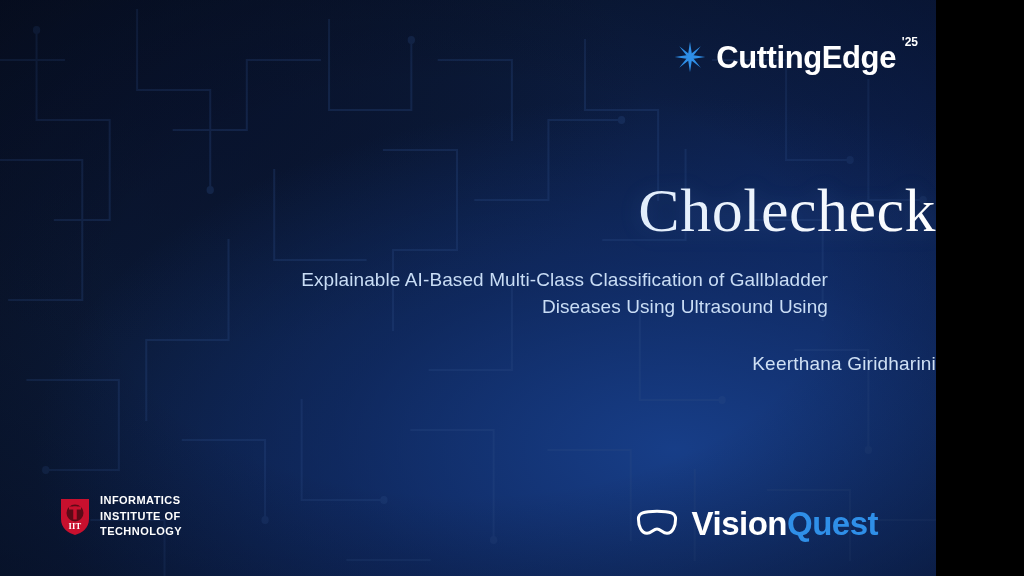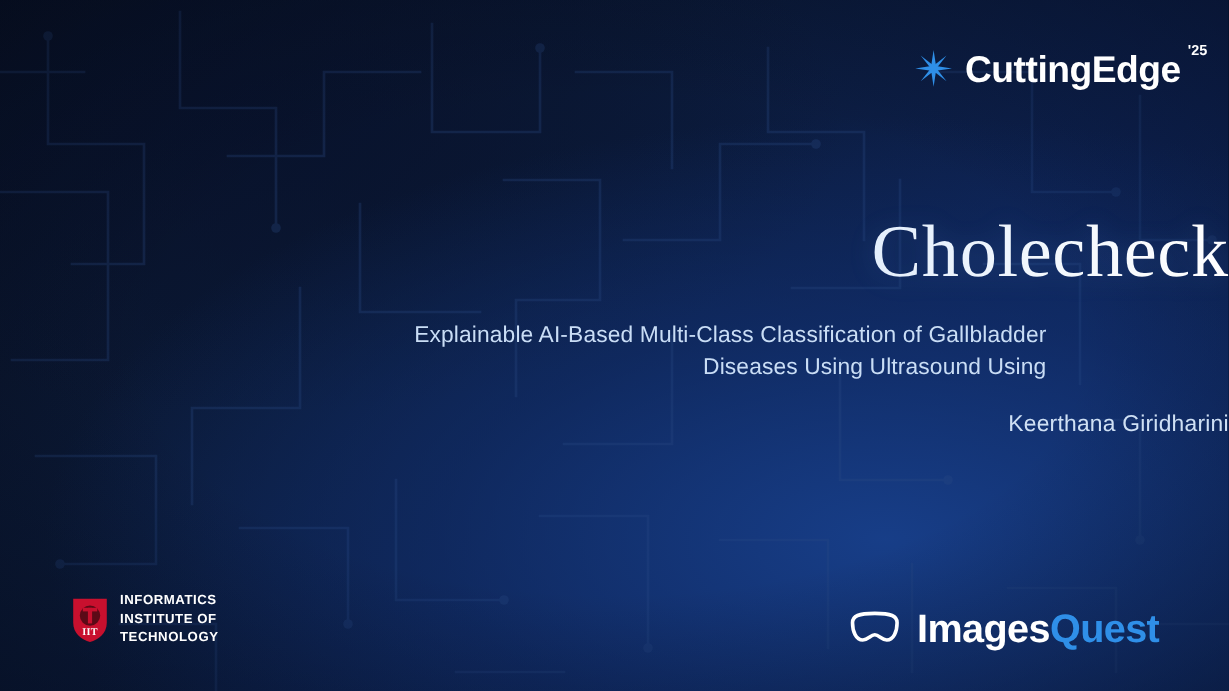--- a/index.html
+++ b/index.html
@@ -2,21 +2,21 @@
 <html><head>
 <meta charset="utf-8">
 <style>
   html, body {
     margin: 0;
     padding: 0;
     background: #000;
   }
   .slide {
     position: relative;
-    width: 1024px;
+    width: 936px;
     height: 576px;
     overflow: hidden;
     font-family: "Liberation Sans", sans-serif;
     background:
       radial-gradient(ellipse 95% 85% at 72% 78%, rgba(24,64,140,0.92) 0%, rgba(18,50,116,0.55) 38%, rgba(10,26,64,0.0) 72%),
       radial-gradient(ellipse 70% 60% at 20% 18%, rgba(8,18,44,0.85) 0%, rgba(8,18,44,0.0) 70%),
       linear-gradient(135deg, #091123 0%, #0b1a38 35%, #0d2150 68%, #112a61 100%);
   }
 
   
@@ -91,21 +91,21 @@
   .subtitle {
     margin: 24px auto 0;
     max-width: 720px;
     font-size: 19px;
     font-weight: 400;
     line-height: 1.42;
     color: #c9ddf5;
     letter-spacing: 0.1px;
   }
   .author {
-    margin-top: 22px;
+    margin-top: 32px;
     font-size: 19px;
     font-weight: 400;
     color: #cfe0f4;
     letter-spacing: 0.2px;
   }
 
   
   .iit-logo {
     position: absolute;
     left: 60px;
@@ -244,17 +244,17 @@
       <div>INSTITUTE OF</div>
       <div>TECHNOLOGY</div>
     </div>
   </div>
 
   <div class="vq-logo">
     <svg class="vq-goggles" viewBox="0 0 64 42" xmlns="http://www.w3.org/2000/svg">
       <path d="M6 14 C6 6 13 3 32 3 C51 3 58 6 58 14 C58 24 54 34 46 34 C40 34 37 28 32 28 C27 28 24 34 18 34 C10 34 6 24 6 14 Z" fill="none" stroke="#ffffff" stroke-width="4.2" stroke-linejoin="round"></path>
     </svg>
     <div class="vq-wordmark">
-      <span class="vq-vision">Images</span><span class="vq-quest">Quest</span>
+      <span class="vq-vision">Vision</span><span class="vq-quest">Quest</span>
     </div>
   </div>
 
 </div>
 
 </body></html>

